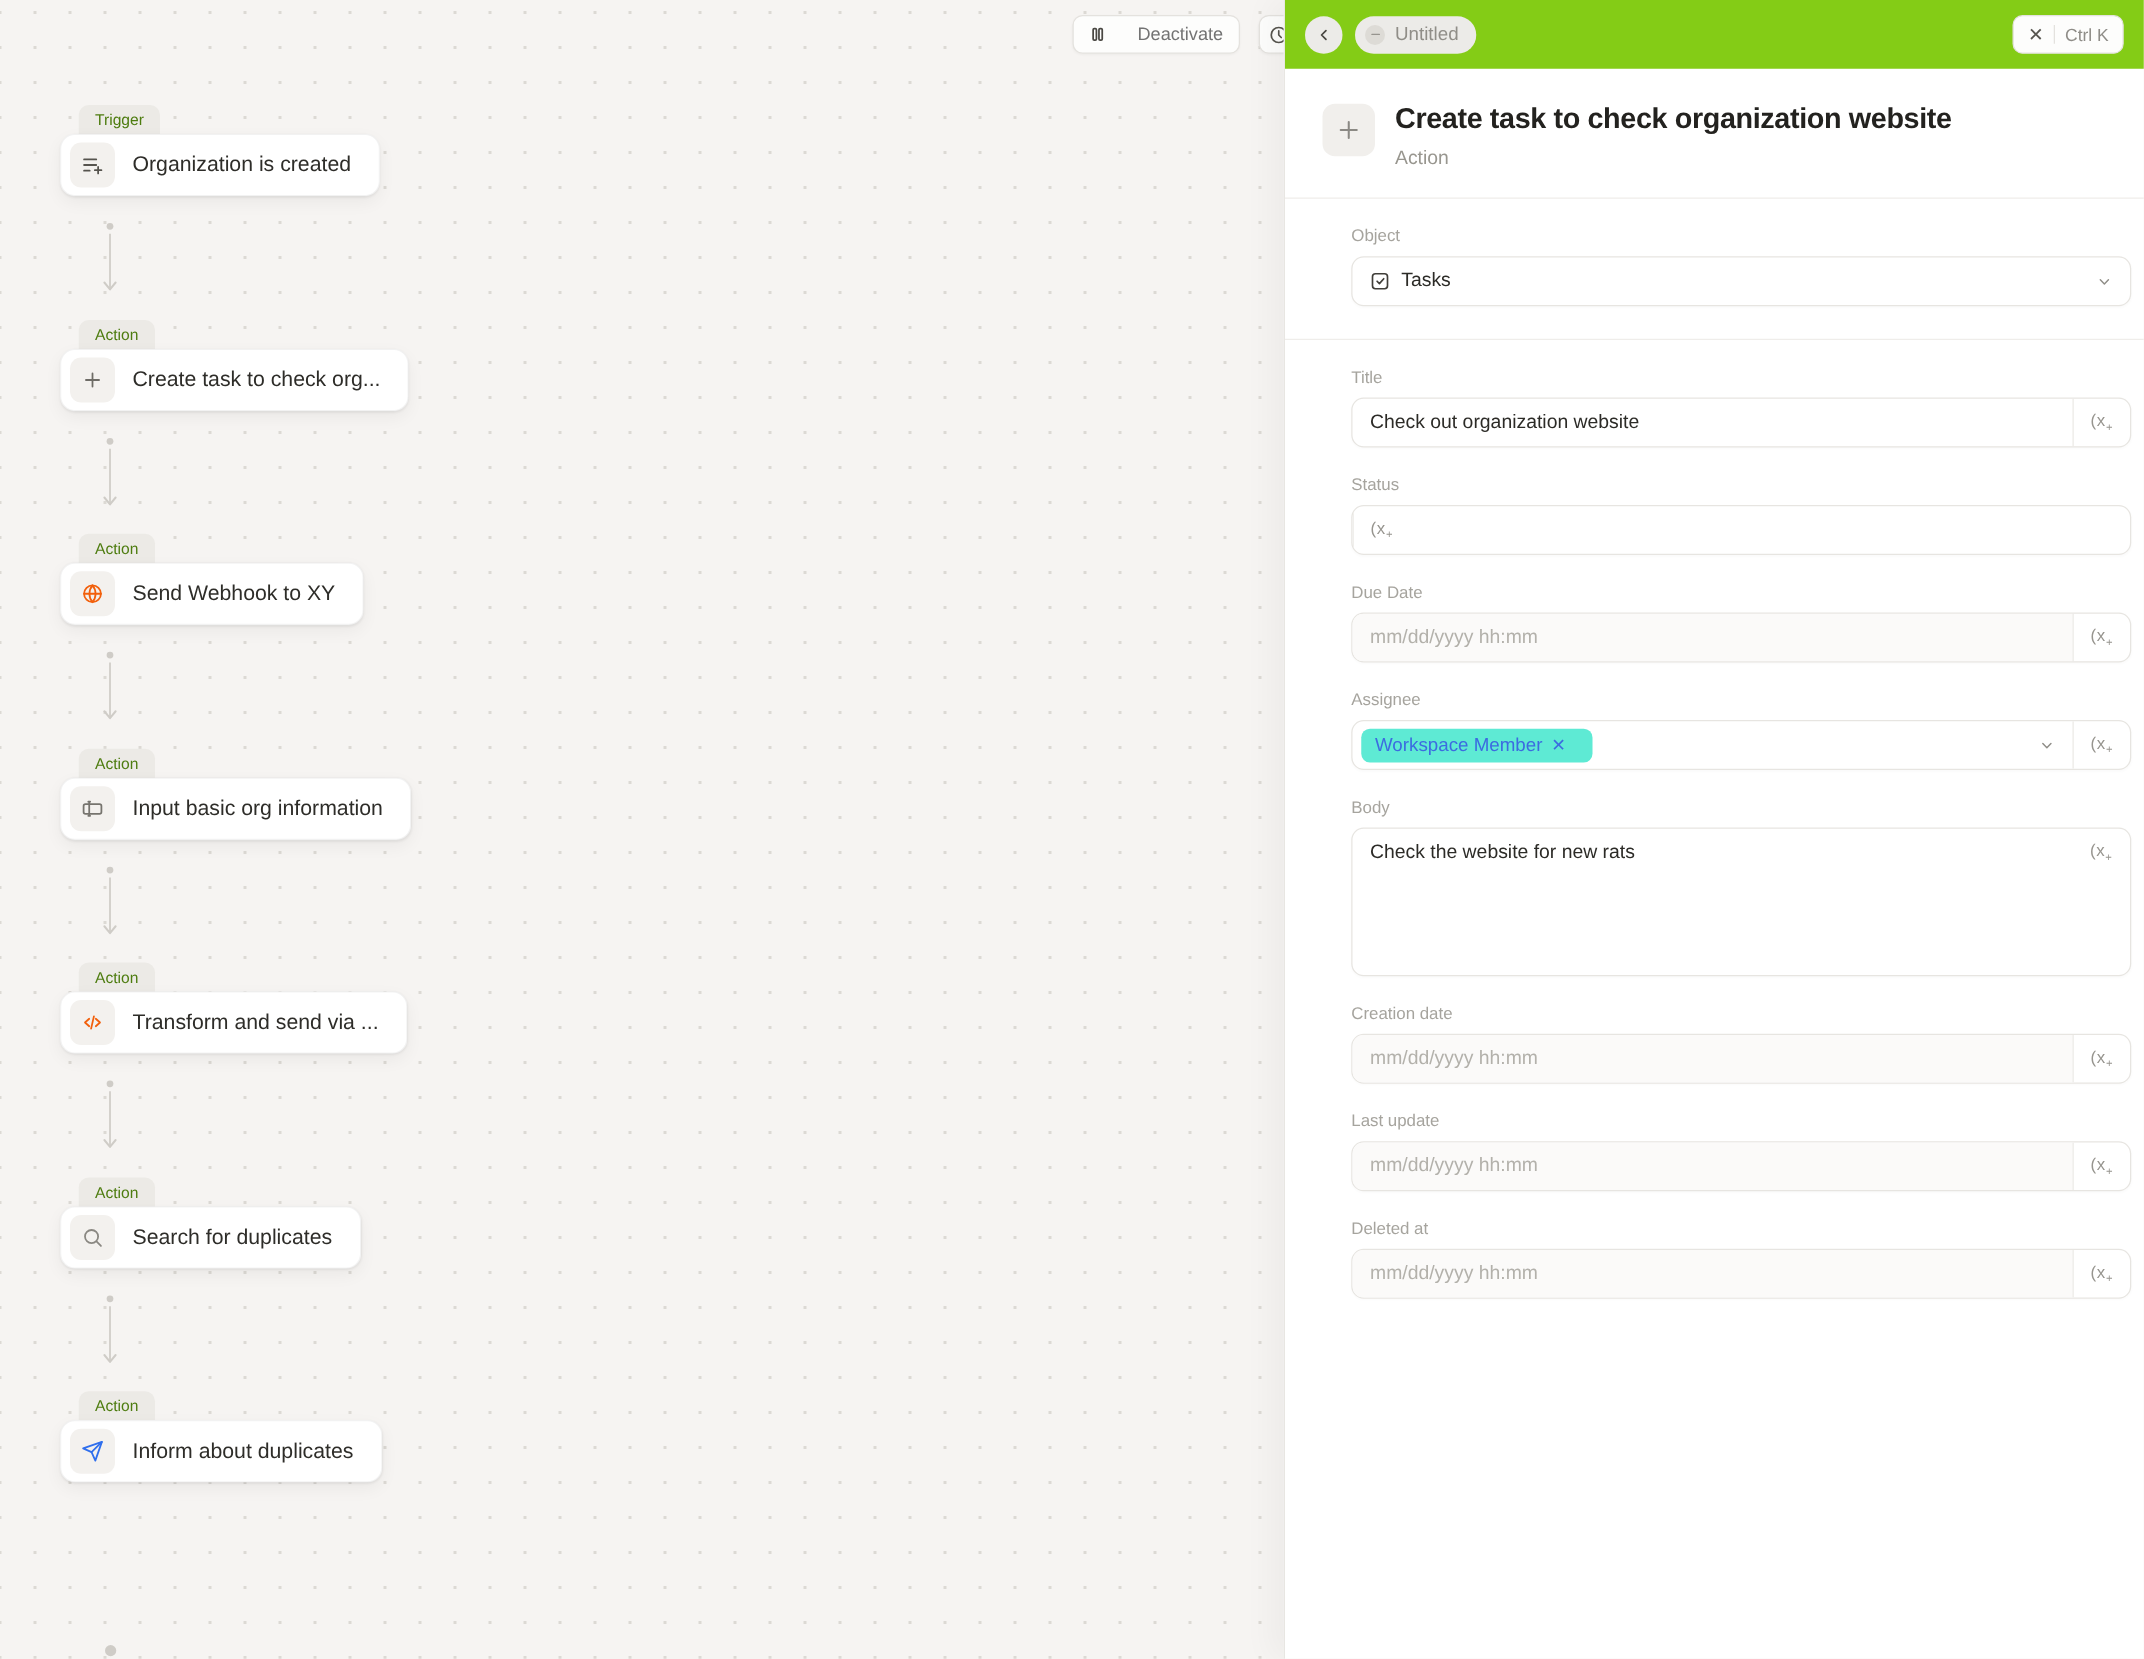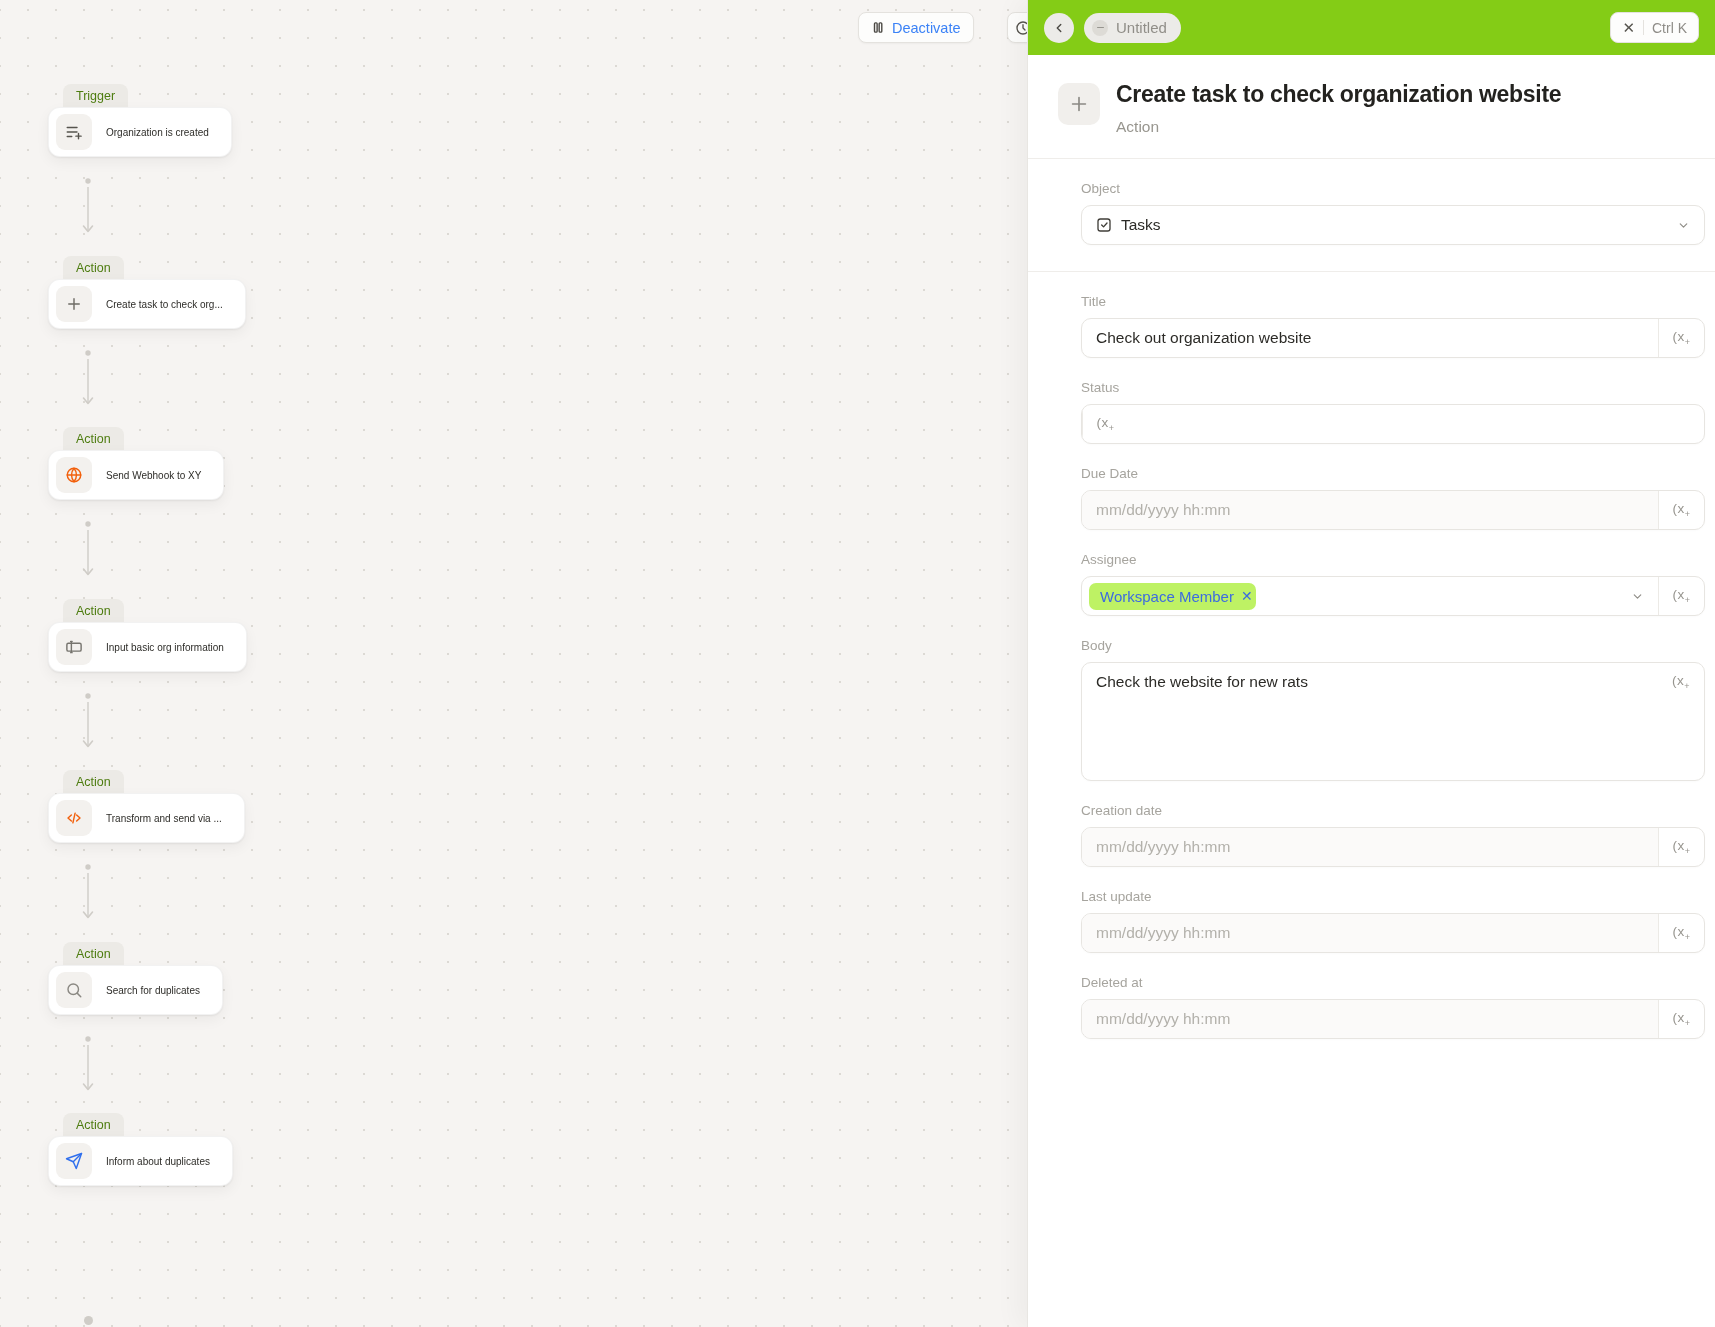--- a/index.html
+++ b/index.html
@@ -6,37 +6,37 @@
   html,body { width:1715px; height:1327px; overflow:hidden;
     font-family:"Liberation Sans", sans-serif; background:#f6f4f2; }
 
   
   .canvas { position:absolute; left:0; top:0; width:1027px; height:1327px;
     background:#f6f4f2;
     background-image:radial-gradient(#dcd9d4 1.3px, transparent 1.4px);
     background-size:28px 28px; background-position:14px 80px; }
 
   .topbar-btn { position:absolute; top:12px; height:31px; display:flex; align-items:center;
-    gap:7px; background:#fdfdfc; border:1px solid #e4e2de; border-radius:8px;
-    padding:0 12px; font-size:14.5px; font-weight:500; color:#3b82f6;
+    gap:25px; background:#fdfdfc; border:1px solid #e4e2de; border-radius:8px;
+    padding:0 12px; font-size:14.5px; font-weight:500; color:#737373;
     box-shadow:0 1px 2px rgba(0,0,0,.04); cursor:pointer; }
   .icon-btn-sq { position:absolute; top:12px; width:31px; height:31px; background:#fdfdfc;
     border:1px solid #e4e2de; border-radius:8px; display:flex; align-items:center;
     justify-content:center; box-shadow:0 1px 2px rgba(0,0,0,.04); }
 
   .node-tab { position:absolute; z-index:1; background:#eceae6; color:#4d7c0f;
     font-size:12.5px; font-weight:500; padding:5px 13px 14px 13px;
     border-radius:8px 8px 0 0; }
   .node-card { position:absolute; z-index:2; display:inline-flex; align-items:center;
     gap:14px; height:50px; background:#ffffff; border:1px solid rgba(0,0,0,.05);
     border-radius:12px; padding:7px 22px 7px 7px;
     box-shadow:0 1px 2px rgba(0,0,0,.06), 0 5px 14px rgba(0,0,0,.05); cursor:pointer; }
   .node-icon { width:36px; height:36px; background:#f3f1ee; border-radius:9px;
     display:flex; align-items:center; justify-content:center; flex:0 0 auto; }
-  .node-label { font-size:10px; font-weight:500; color:#2e2d29; white-space:nowrap; }
+  .node-label { font-size:17px; font-weight:500; color:#2e2d29; white-space:nowrap; }
   .connector { position:absolute; z-index:1; }
   .end-dot { position:absolute; width:9px; height:9px; border-radius:50%;
     background:#cfccc7; z-index:1; }
 
   
   .panel { position:absolute; left:1027px; top:0; width:688px; height:1327px;
     background:#ffffff; border-left:1px solid #e8e6e2; z-index:10;
     box-shadow:-10px 0 24px rgba(0,0,0,.04); }
   .panel-header { height:55px; background:#84cc16; display:flex; align-items:center;
     padding:0 16px; gap:10px;justify-content:space-between; }
@@ -70,22 +70,22 @@
   .fbox-main input { border:0; outline:0; flex:1; font:inherit; color:#2c2b27;
     background:transparent; min-width:0; }
   .fbox-main input::placeholder { color:#b3b1ab; }
   .gray-bg { background:#fbfaf9; }
   .var-cell { width:46px; border-left:1px solid #eceae6; display:flex; align-items:center;
     justify-content:center; cursor:pointer; flex:0 0 auto; }
   .var-glyph { font-size:13.5px; color:#97958f; letter-spacing:.5px; white-space:nowrap; }
   .var-glyph sub { font-size:9px; }
   .chev { margin-left:auto; display:flex; align-items:center; flex:0 0 auto; }
 
-  .chip { display:inline-flex; align-items:center; gap:7px; height:27px; background:#bef264;
-    border-radius:7px; padding:0 3px 0 11px; color:#3c6be0; font-size:15px; cursor:pointer; }
+  .chip { display:inline-flex; align-items:center; gap:7px; height:27px; background:#5eead4;
+    border-radius:7px; padding:0 21px 0 11px; color:#3c6be0; font-size:15px; cursor:pointer; }
   .chip .x { font-size:14px; line-height:1; cursor:pointer; }
 
   .body-box { position:relative; border:1px solid #e7e5e1; border-radius:10px; background:#fff;
     height:119px; box-shadow:0 1px 2px rgba(0,0,0,.02); }
   .body-box textarea { width:100%; height:100%; border:0; outline:0; resize:none;
     background:transparent; font:inherit; font-size:15.5px; color:#2c2b27;
     padding:10px 52px 10px 14px; }
   .body-var { position:absolute; top:10px; right:14px; }
 </style>
 </head>

